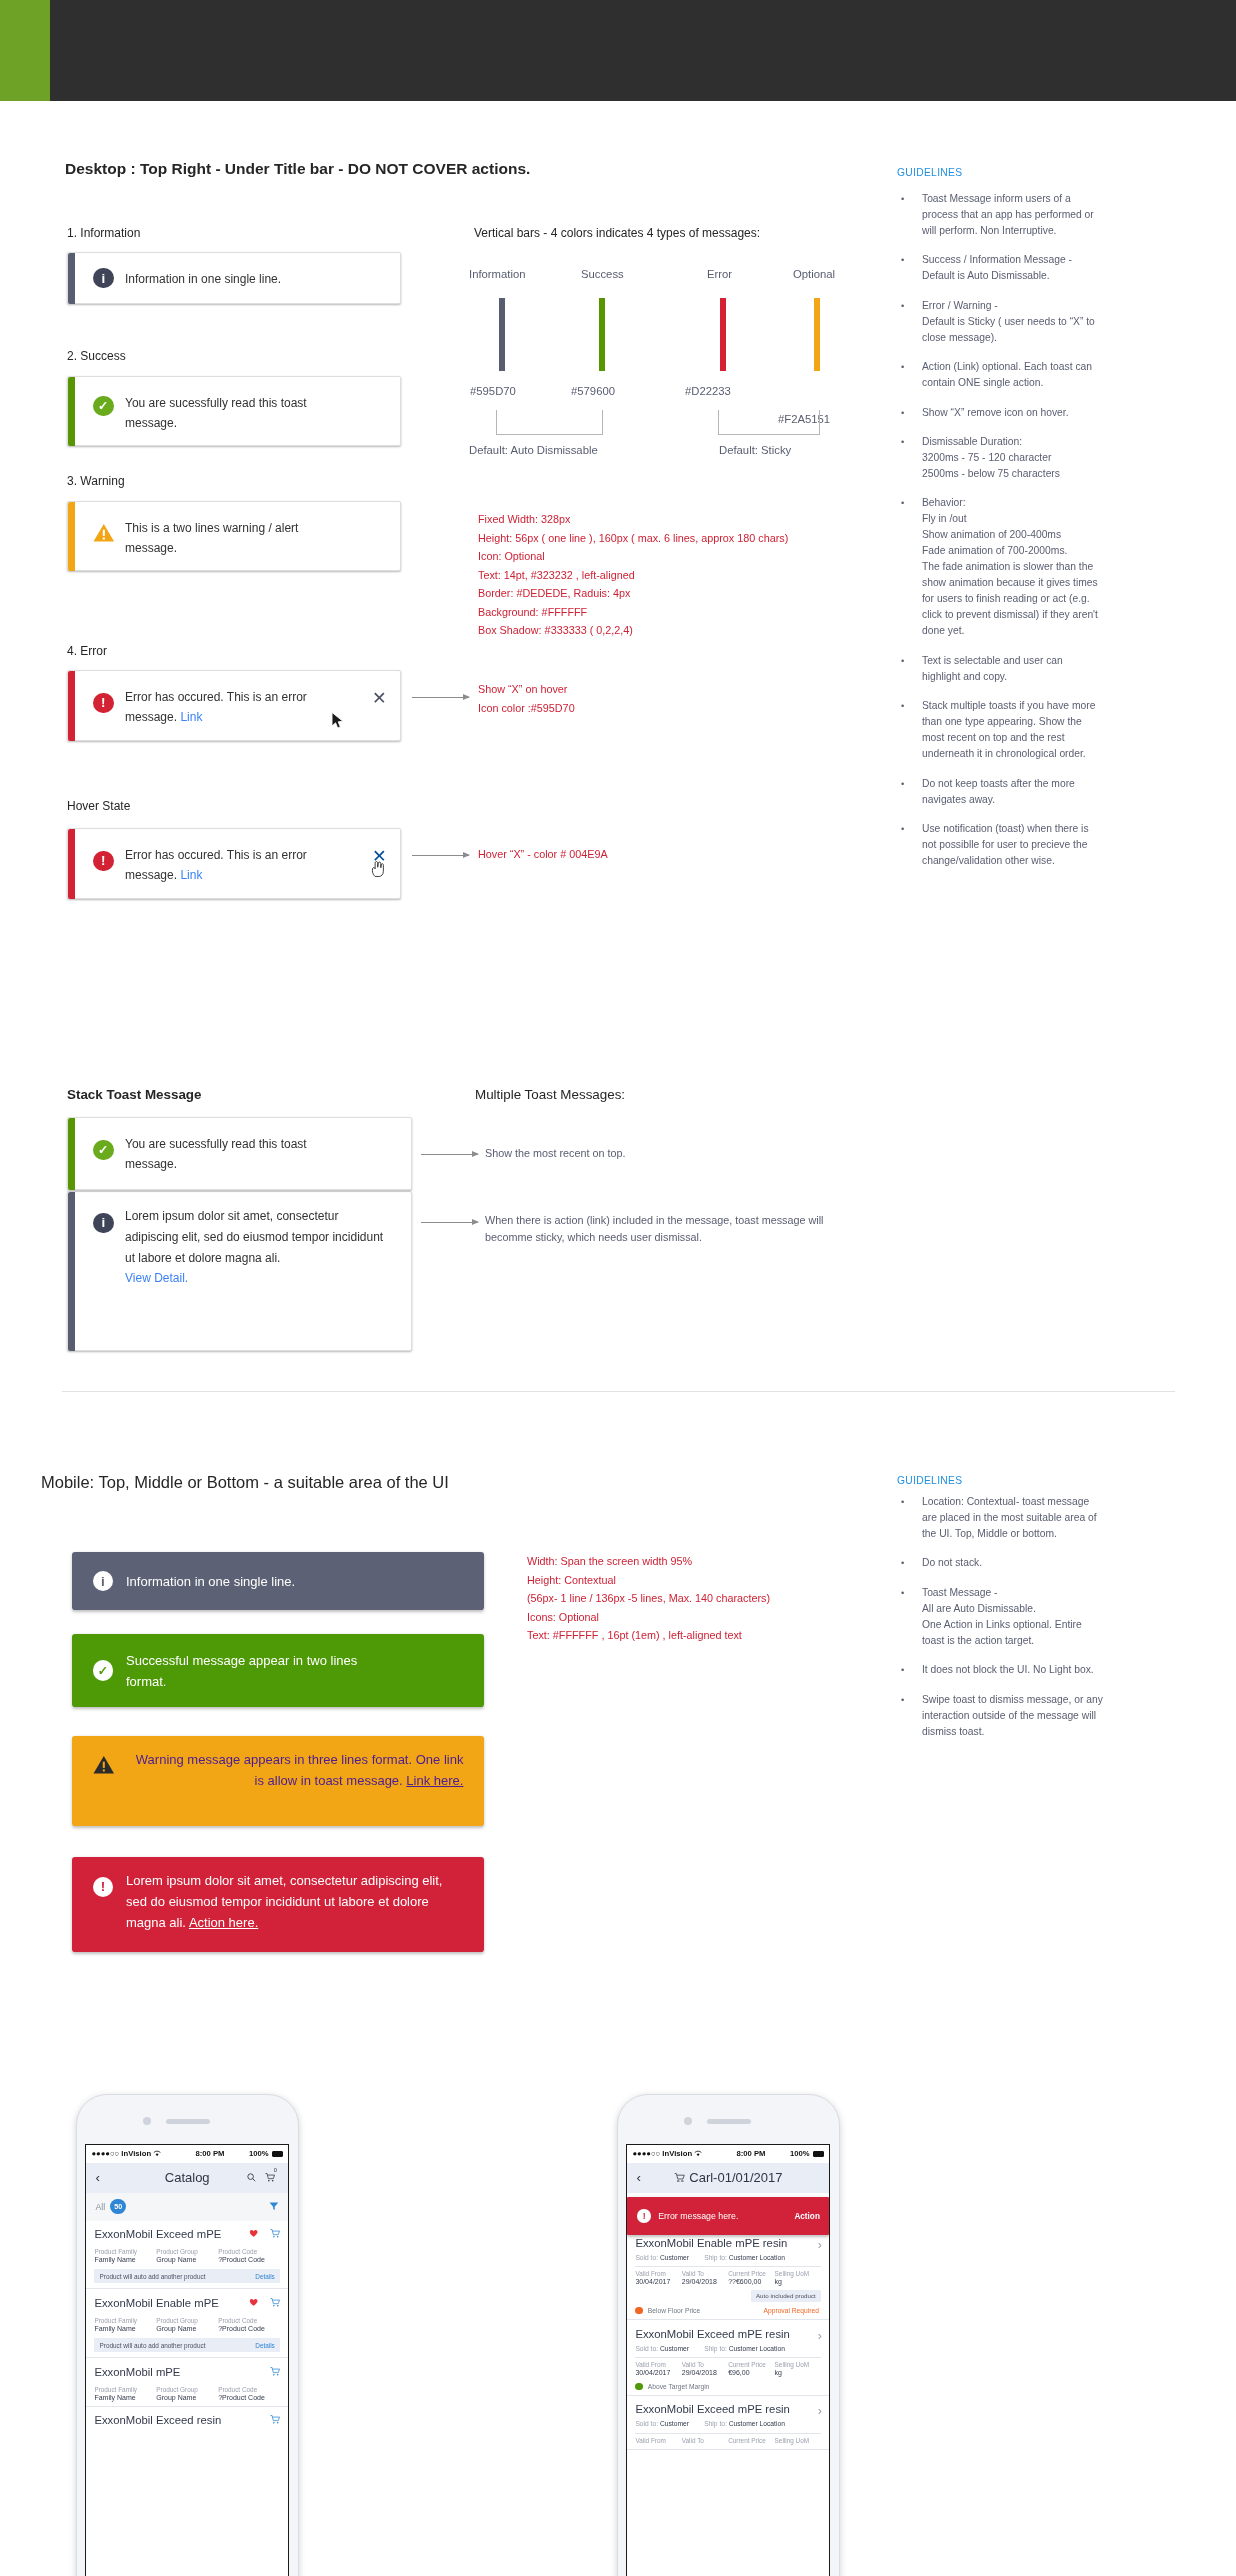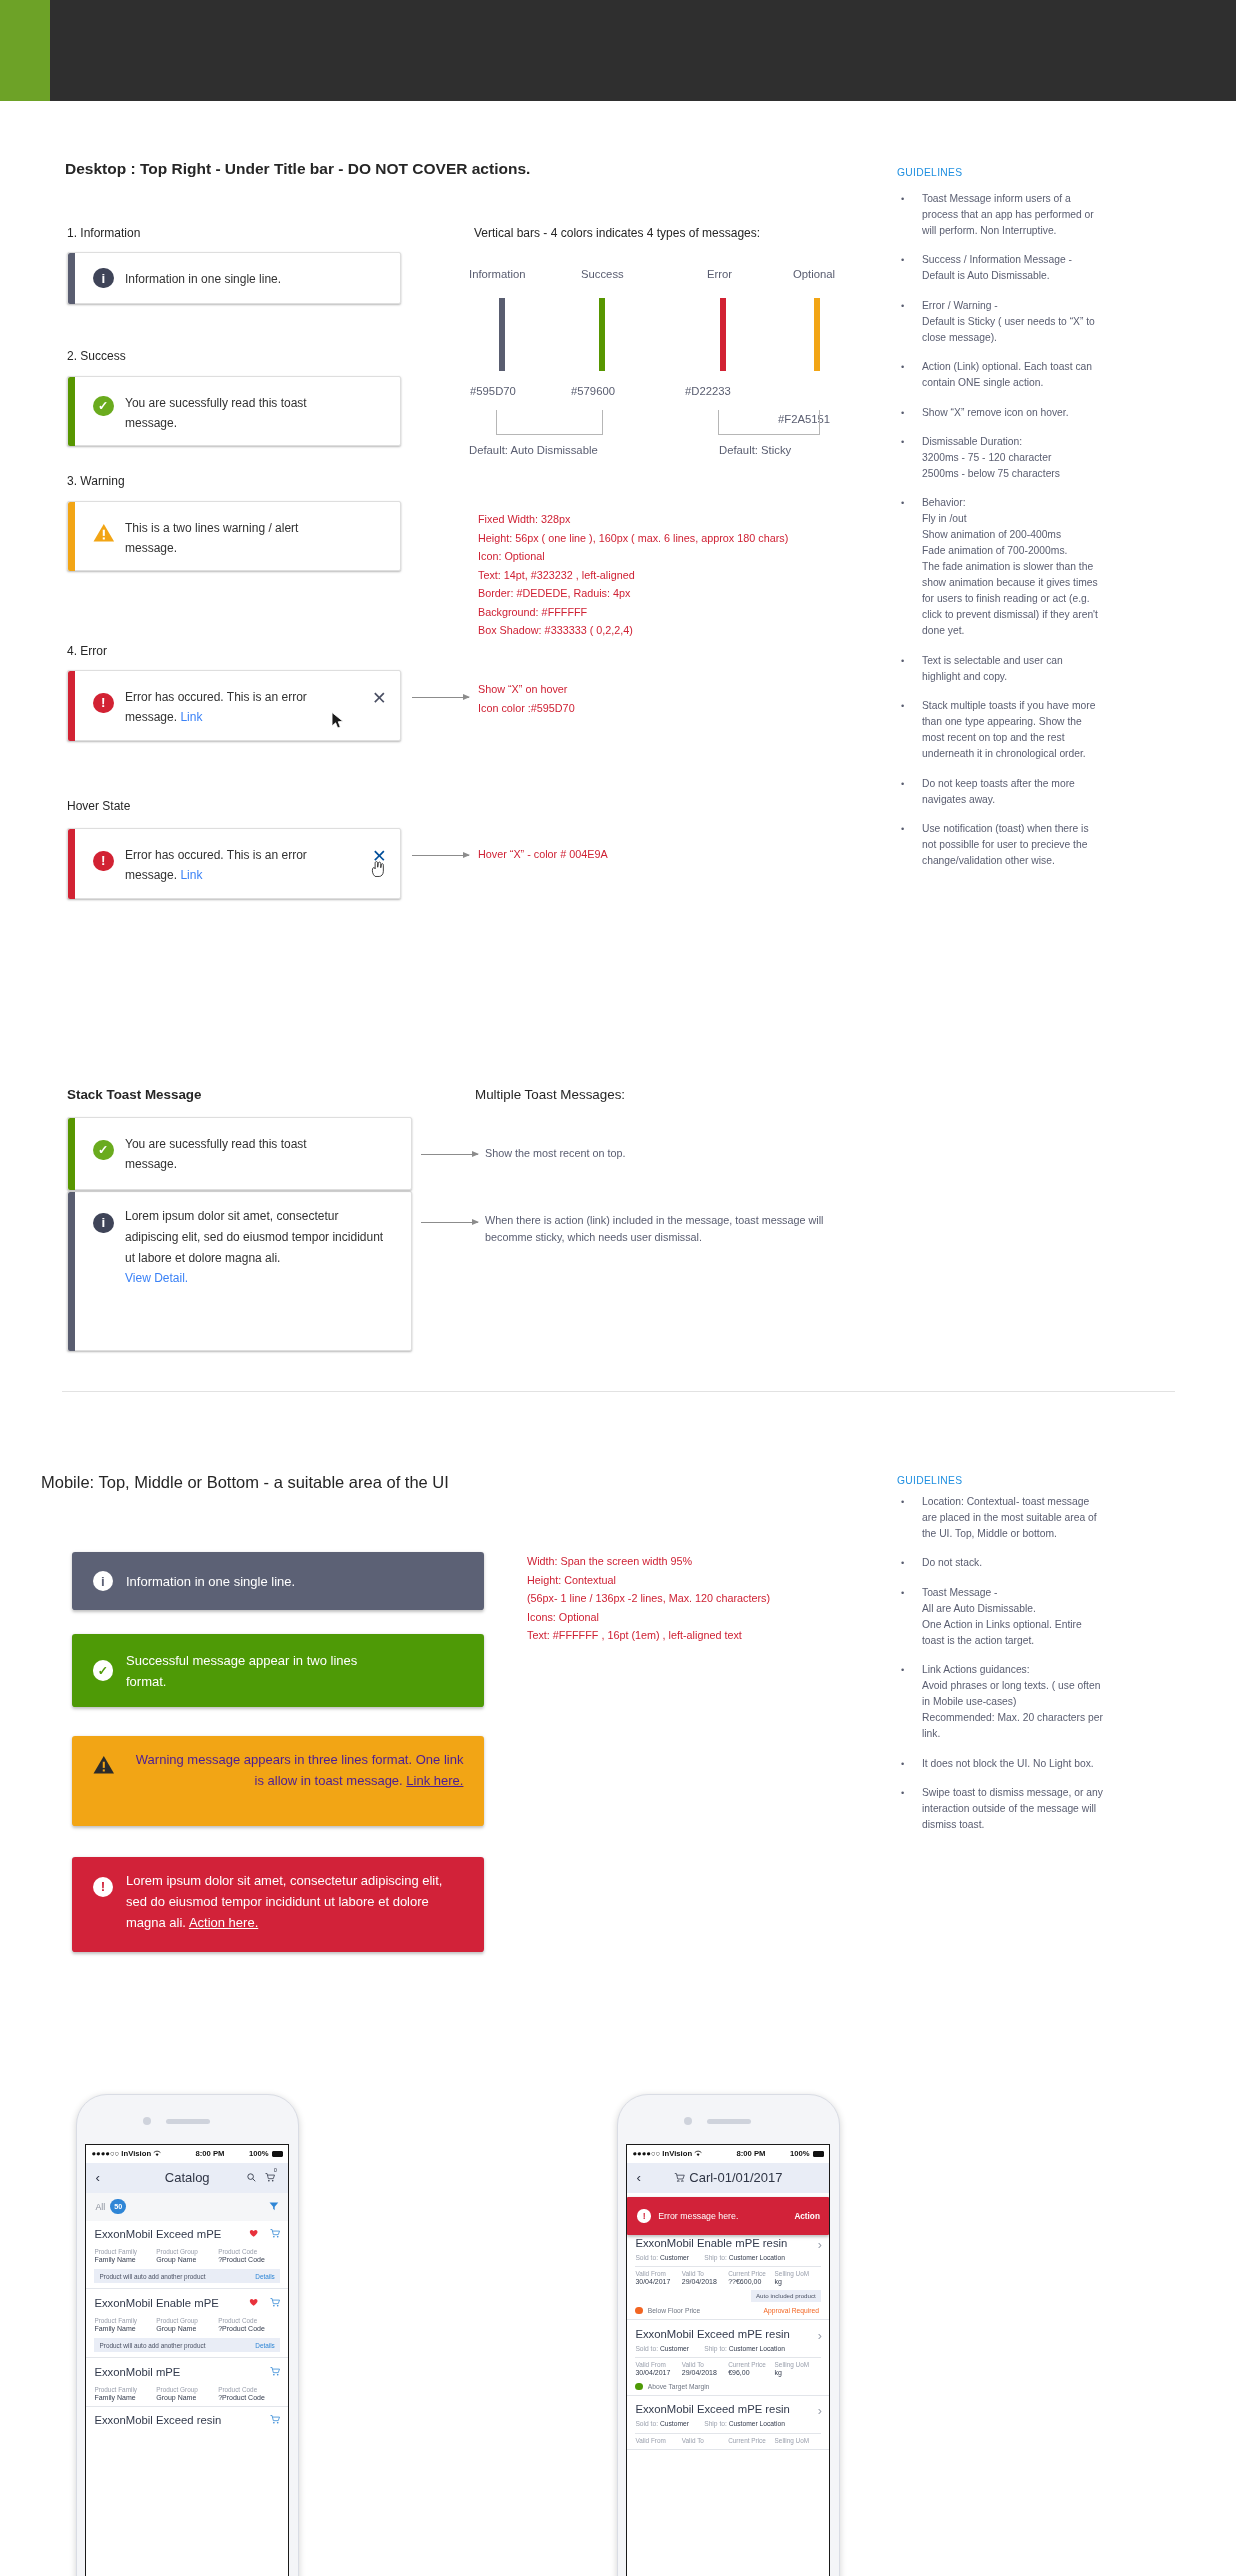--- a/index.html
+++ b/index.html
@@ -265,34 +265,31 @@
 
 <div class="mtoast" style="left:72px; top:1857px; width:412px; height:95px; background:#d22239;">
   <div class="ic" style="top:19.6px;">
     <div class="circ" style="width:20.6px;height:20.6px;background:#fff;color:#d22239;font-size:13.4px;">!</div>
   </div>
   <div class="msg" style="color:#ffffff; top:13.4px;"><span>Lorem ipsum dolor sit amet, consectetur adipiscing elit, sed do eiusmod tempor incididunt ut labore et dolore magna ali. </span><span class="ulink">Action here.</span></div>
 </div>
 
 <div class="redspec" style="left:527px; top:1552px; width:361px;">Width: Span the screen width 95%
 Height: Contextual
-(56px- 1 line / 136px -2 lines, Max. 120 characters)
+(56px- 1 line / 136px -5 lines, Max. 140 characters)
 Icons: Optional
 Text: #FFFFFF , 16pt (1em) , left-aligned text</div>
 
 <div class="gl-title" style="left:897px; top:1475px;">GUIDELINES</div>
 <div class="gl-list" style="left:897px; top:1494px;">
   <div class="gl-item">Location: Contextual- toast message are placed in the most suitable area of the UI. Top, Middle or bottom.</div>
   <div class="gl-item">Do not stack.</div>
   <div class="gl-item">Toast Message -
 All are Auto Dismissable.
 One Action in Links optional. Entire toast is the action target.</div>
-  <div class="gl-item">Link Actions guidances:
-Avoid phrases or long texts. ( use often in Mobile use-cases)
-Recommended: Max. 20 characters per link.</div>
   <div class="gl-item">It does not block the UI. No Light box.</div>
   <div class="gl-item">Swipe toast to dismiss message, or any interaction outside of the message will dismiss toast.</div>
 </div>
 
 <div class="phone" style="left:76px; top:2094px;">
   <div class="spk"></div>
   <div class="cam" style="left:66px;"></div>
 
   <div class="screen">
 

